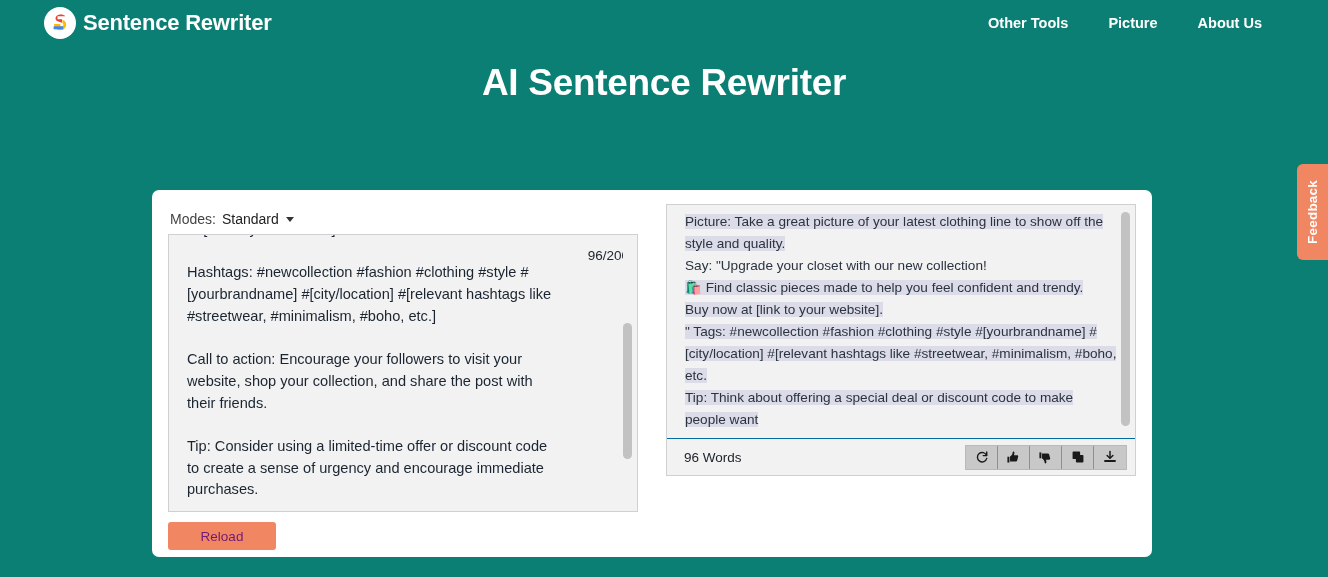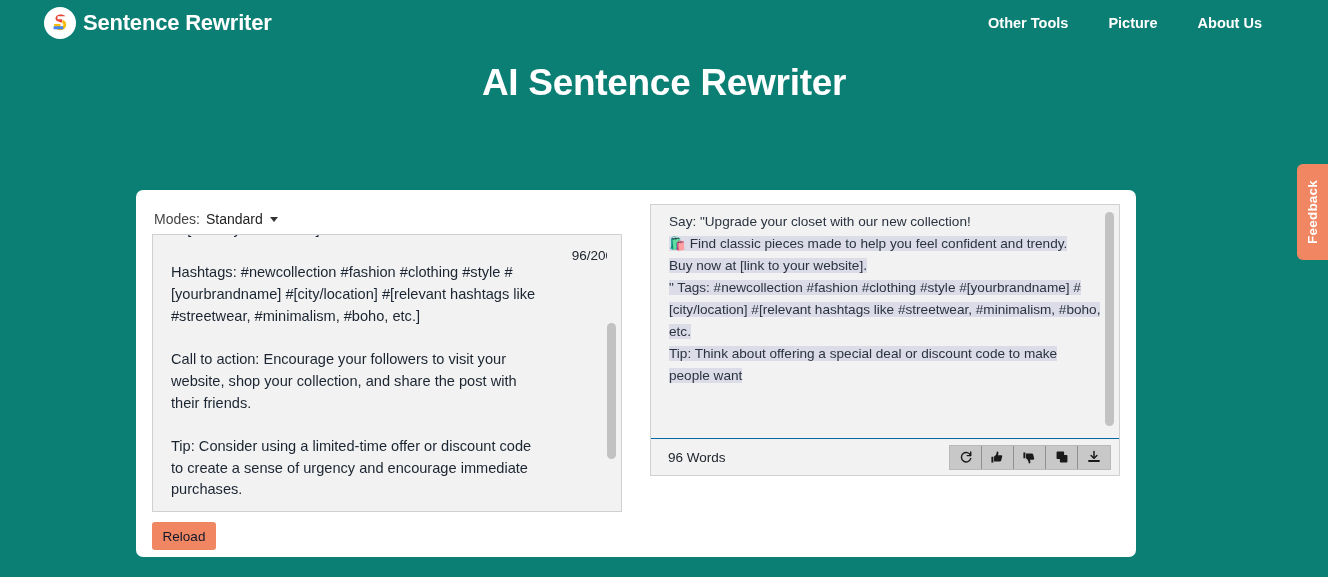--- a/index.html
+++ b/index.html
@@ -70,21 +70,21 @@
     font-size: 16.5px;
     line-height: 1.58;
     max-width: 1160px;
     margin: 0 auto;
     font-weight: 400;
   }
 
   
   .tool-card {
     position: absolute;
-    left: 136px; top: 190px;
+    left: 152px; top: 190px;
     width: 1000px; height: 367px;
     background: #ffffff;
     border-radius: 7px;
     padding: 14px 16px;
   }
   .cols { display: flex; gap: 28px; }
   .col { width: 472px; }
 
   .col-head {
     height: 30px;
@@ -188,23 +188,23 @@
   .sthumb {
     position: absolute;
     left: 0; width: 9px;
     background: #c2c2c2;
     border-radius: 5px;
   }
 
   
   .reload-btn {
     margin-top: 10px;
-    width: 64px; height: 28px;
+    width: 108px; height: 28px;
     background: #f08662;
-    color: #0f172a;
+    color: #701a75;
     font-size: 13.5px;
     border: none;
     border-radius: 3px;
     cursor: pointer;
     font-family: "Liberation Sans", sans-serif;
     display: flex; align-items: center; justify-content: center;
   }
 
   
   .feedback-tab {
@@ -281,20 +281,21 @@
         </div>
 
         <button class="reload-btn">Reload</button>
       </div>
 
       <div class="col">
 
         <div class="box box-right">
           <div class="text-area">
             <div class="text-inner right-inner">
+              <span class="seg"><span class="hl">Picture: Take a great picture of your latest clothing line to show off the style and quality.</span></span>
               <span class="seg"><span>Say: "Upgrade your closet with our new collection!</span></span>
               <span class="seg"><span class="hl">🛍️ Find classic pieces made to help you feel confident and trendy.</span></span>
               <span class="seg"><span class="hl">Buy now at [link to your website].</span></span>
               <span class="seg"><span class="hl">" Tags: #newcollection #fashion #clothing #style #[yourbrandname] #[city/location] #[relevant hashtags like #streetwear, #minimalism, #boho, etc.</span></span>
               <span class="seg"><span class="hl">Tip: Think about offering a special deal or discount code to make people want</span></span>
             </div>
           </div>
           <div class="sbar" style="top:5px; bottom:40px;">
             <div class="sthumb" style="top:2px; height:214px;"></div>
           </div>

